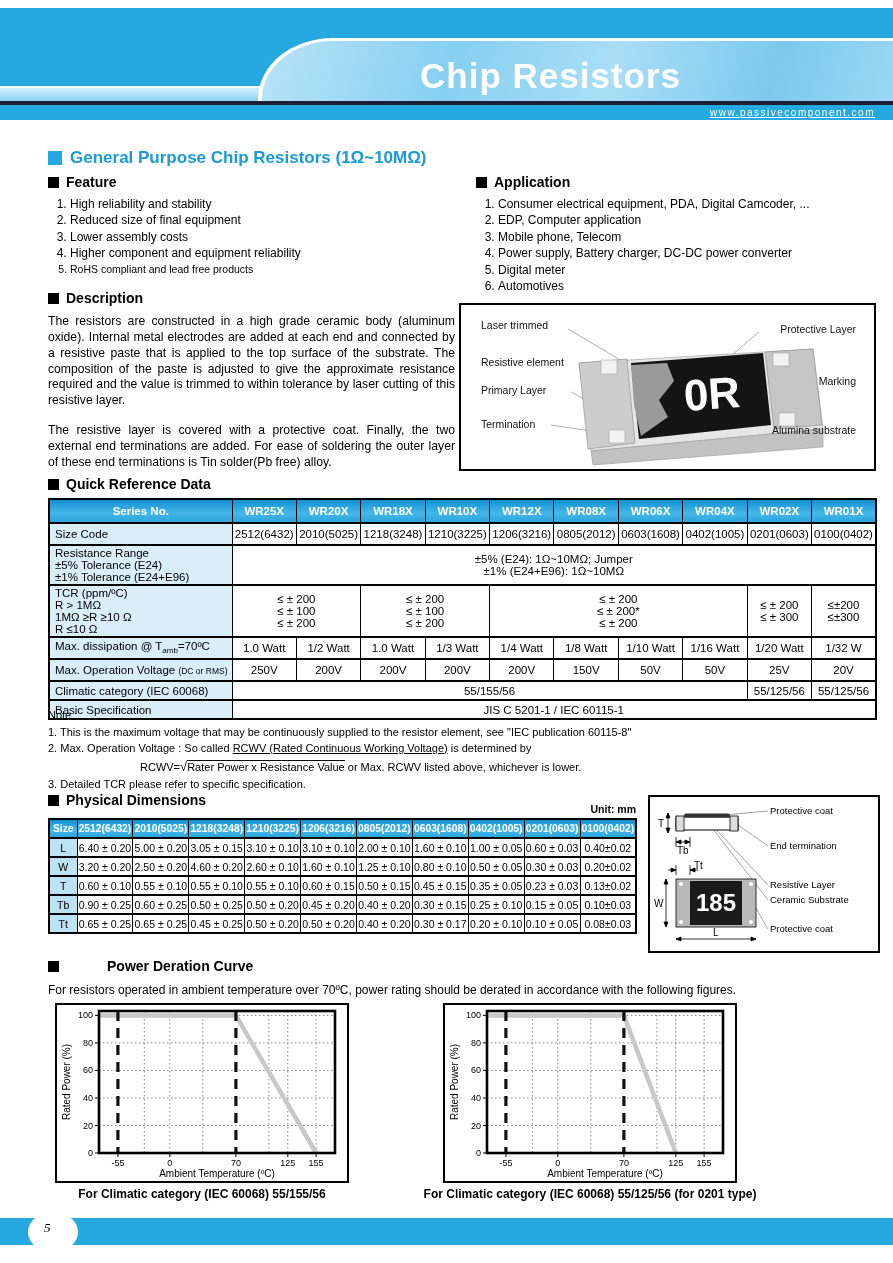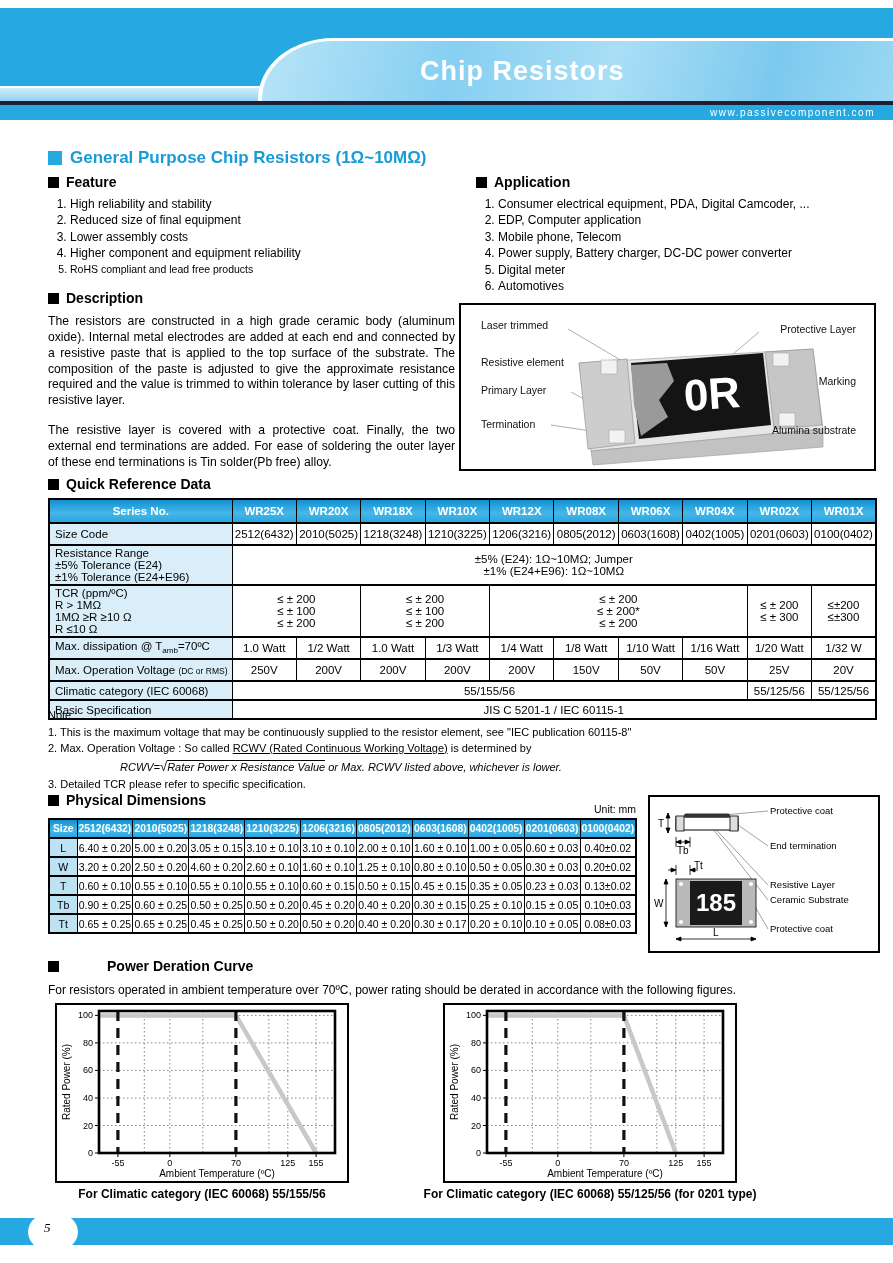--- a/index.html
+++ b/index.html
@@ -7,25 +7,25 @@
         font-family:"Liberation Sans",sans-serif;color:#000;}
   
   .hdr{position:absolute;top:0;left:0;width:893px;height:119px;}
   .hdr-cyan{position:absolute;top:8px;left:0;width:893px;height:93px;background:#25A9E0;}
   .hdr-strip{position:absolute;top:86px;left:0;width:265px;height:13px;
              background:linear-gradient(180deg,#CFEFFB,#8FD2F1);border-top:2px solid #fff;}
   .hdr-band{position:absolute;top:38px;left:258px;width:635px;height:61px;
             background:linear-gradient(105deg,#B8E4F8 0%,#86CFF1 30%,#A9DEF6 55%,#7CC9EE 80%,#9AD8F3 100%);
             border-top-left-radius:75px 61px;border-top:3px solid #fff;border-left:4px solid #fff;}
   .hdr-title{position:absolute;top:56px;left:420px;width:300px;color:#fff;
-             font-size:27px;font-weight:bold;letter-spacing:1px;}
+             font-size:35px;font-weight:bold;letter-spacing:1px;}
   .hdr-navy{position:absolute;top:101px;left:0;width:893px;height:4px;background:#1D1D35;}
   .hdr-url{position:absolute;top:105px;left:0;width:893px;height:15px;background:#25A9E0;
            color:#fff;font-size:10px;letter-spacing:1.5px;text-align:right;
-           box-sizing:border-box;padding:2px 18px 0 0;}
+           box-sizing:border-box;padding:2px 18px 0 0;text-decoration:underline;}
   
   .main-title{position:absolute;top:148px;left:48px;display:flex;align-items:center;gap:8px;}
   .main-title .sq{width:14px;height:14px;background:#25A9E0;}
   .main-title .t{font-size:17px;font-weight:bold;color:#189CD8;}
   .sec-h{display:flex;align-items:center;gap:7px;font-weight:bold;font-size:14px;}
   .sec-h .sq{width:11px;height:11px;background:#000;flex:0 0 auto;}
   
   .feature{position:absolute;top:174px;left:48px;width:410px;}
   .application{position:absolute;top:174px;left:476px;width:410px;}
   .plist{margin:7px 0 0 0;padding-left:22px;font-size:12px;line-height:1.2;}
@@ -49,26 +49,26 @@
       text-align:center;padding:1px 2px;overflow:hidden;}
   .qr th{background:linear-gradient(180deg,#1390D0 0%,#45B7E9 60%,#2BA5DD 100%);
       color:#fff;font-weight:bold;height:20px;font-size:11.5px;}
   .qr .lbl{background:#D9EEF9;text-align:left;padding-left:5px;}
   .qr .h18{height:18px;}
   .qr .h16{height:15px;}
   .sm{font-size:8.5px;}
   sub{font-size:8px;}
   .notes{position:absolute;top:707px;left:48px;width:800px;font-size:11px;line-height:1.5;}
   .uline{text-decoration:underline;}
-  .formula{margin-left:72px;font-style:italic;}
+  .formula{margin-left:92px;}
   .radicand{border-top:1px solid #000;}
   .sqrt{font-size:13px;}
   
   .phys-h{position:absolute;top:792px;left:48px;}
-  .unit{position:absolute;top:803px;left:560px;width:76px;font-size:10.5px;text-align:right;}
+  .unit{position:absolute;top:803px;left:560px;width:76px;font-size:10.5px;text-align:right;font-weight:bold;}
   .phys{position:absolute;top:818px;left:48px;width:589px;table-layout:fixed;
         border:2px solid #000;font-size:10.5px;}
   .phys td,.phys th{border-left:1px solid #000;border-right:1px solid #000;
         border-top:2px solid #000;border-bottom:2px solid #000;
         text-align:center;padding:1px 0;height:15px;overflow:hidden;}
   .phys th{background:linear-gradient(180deg,#1390D0 0%,#45B7E9 60%,#2BA5DD 100%);
         color:#fff;font-weight:bold;font-size:10.3px;}
   .phys .rl{background:#BCE2F4;}
   .phys-box{position:absolute;top:795px;left:648px;width:232px;height:158px;
         border:2px solid #000;background:#fff;box-sizing:border-box;}

